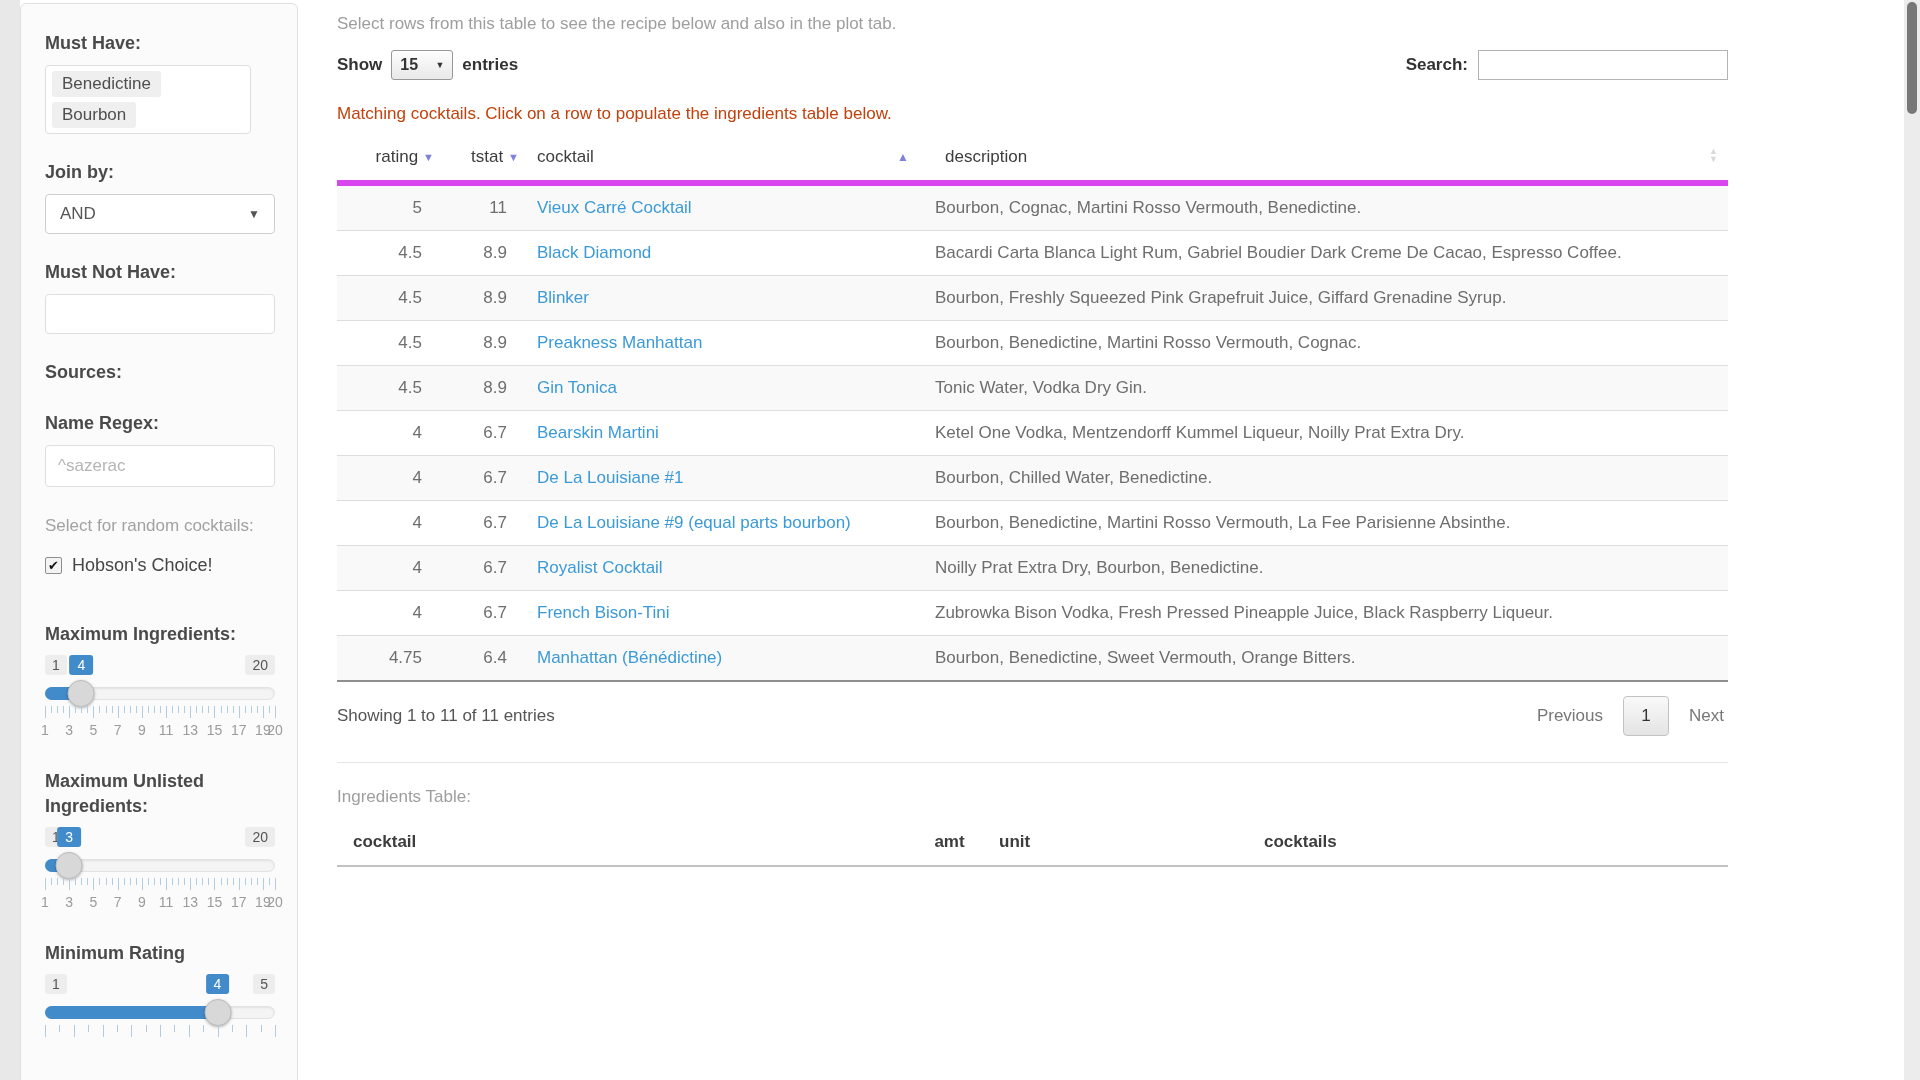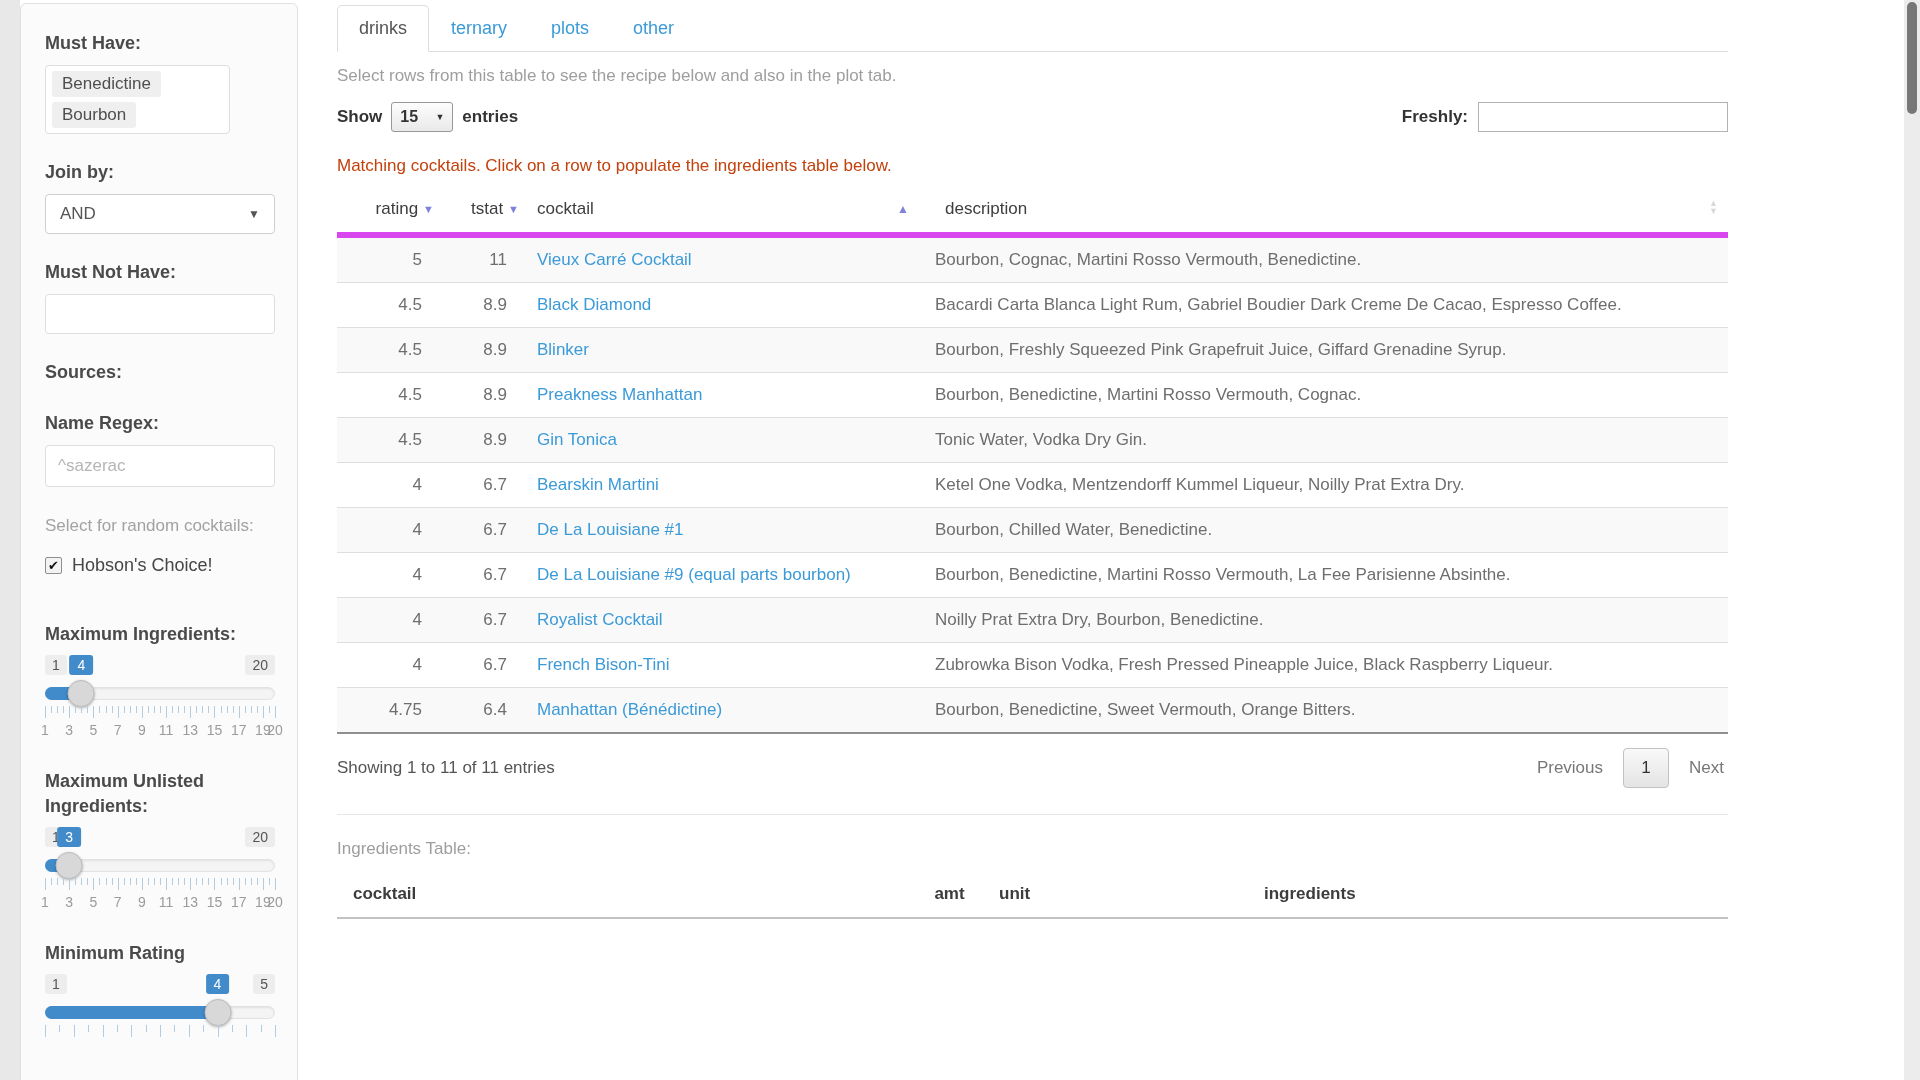--- a/index.html
+++ b/index.html
@@ -8,21 +8,21 @@
   .screen { position:relative; width:1920px; height:1080px; background:#ffffff; overflow:hidden; }
 
   
   .left-gutter { position:absolute; left:0; top:0; width:20px; height:1080px; background:#e8e8e8; }
   .well { position:absolute; left:20px; top:3px; width:278px; height:1120px;
           background:#fbfbfb; border:1px solid #e0e0e0; border-radius:6px;
           padding:27px 22px 20px 24px; }
   .ctl-group { margin-bottom:26px; }
   .ctl-label { font-size:18px; font-weight:bold; color:#4a4a4a; line-height:25px; margin-bottom:9px; }
   .muted-label { font-size:17px; color:#a2a2a2; line-height:26px; }
-  .tag-box { width:185px; min-height:40px; background:#fff; border:1px solid #dedede; border-radius:4px;
+  .tag-box { width:206px; min-height:40px; background:#fff; border:1px solid #dedede; border-radius:4px;
              padding:5px 6px; display:flex; flex-wrap:wrap; gap:5px 6px; align-items:center; }
   .tag-box.stacked { flex-direction:column; align-items:flex-start; min-height:72px; padding:7px 6px; }
   .tag { background:#efefef; border-radius:3px; padding:3px 10px; font-size:17px; color:#4f4f4f; white-space:nowrap; }
   .select-box { width:230px; height:40px; background:#fff; border:1px solid #cfcfcf; border-radius:4px;
                 display:flex; align-items:center; justify-content:space-between; padding:0 14px;
                 font-size:17px; color:#555; cursor:pointer; }
   .select-caret { font-size:12px; color:#555; }
   .text-input { width:230px; height:42px; background:#fff; border:1px solid #dedede; border-radius:4px;
                 padding:0 12px; font-size:17px; color:#555; outline:none; }
   .text-input::placeholder { color:#b5b5b5; }
@@ -307,40 +307,34 @@
             <span class="irs-tick" style="left: 81.25%;"></span>
             <span class="irs-tick major" style="left: 87.5%;"></span>
             <span class="irs-tick" style="left: 93.75%;"></span>
             <span class="irs-tick major" style="left: 100%;"></span>
           </div>
       </div>
     </div>
   </div>
 
   <div class="main">
-    <ul class="nav-tabs">
-      <li class="tab active"><span>drinks</span></li>
-      <li class="tab"><span>ternary</span></li>
-      <li class="tab"><span>plots</span></li>
-      <li class="tab"><span>other</span></li>
-    </ul>
 
     <div class="intro">Select rows from this table to see the recipe below and also in the plot tab.</div>
 
     <div class="dt-controls">
       <div class="show-entries">
         <span>Show</span>
         <div class="select-sm">
           <span>15</span>
           <span class="caret">▼</span>
         </div>
         <span>entries</span>
       </div>
       <div class="search-wrap">
-        <span>Freshly:</span>
+        <span>Search:</span>
         <input class="search-input" value="" style="">
       </div>
     </div>
 
     <div class="caption">Matching cocktails. Click on a row to populate the ingredients table below.</div>
 
     <table class="dt">
       <colgroup>
           <col style="width:105px">
           <col style="width:85px">
@@ -446,21 +440,21 @@
           <col style="width:590px">
           <col style="width:45px">
           <col style="width:265px">
           <col>
         </colgroup>
       <thead>
         <tr>
           <th class="c1">cocktail</th>
           <th class="num">amt</th>
           <th class="pad">unit</th>
-          <th class="pad">ingredients</th>
+          <th class="pad">cocktails</th>
         </tr>
       </thead>
       <tbody></tbody>
     </table>
   </div>
 
   <div class="scrollbar">
     <div class="scroll-thumb"></div>
   </div>
 </div>

